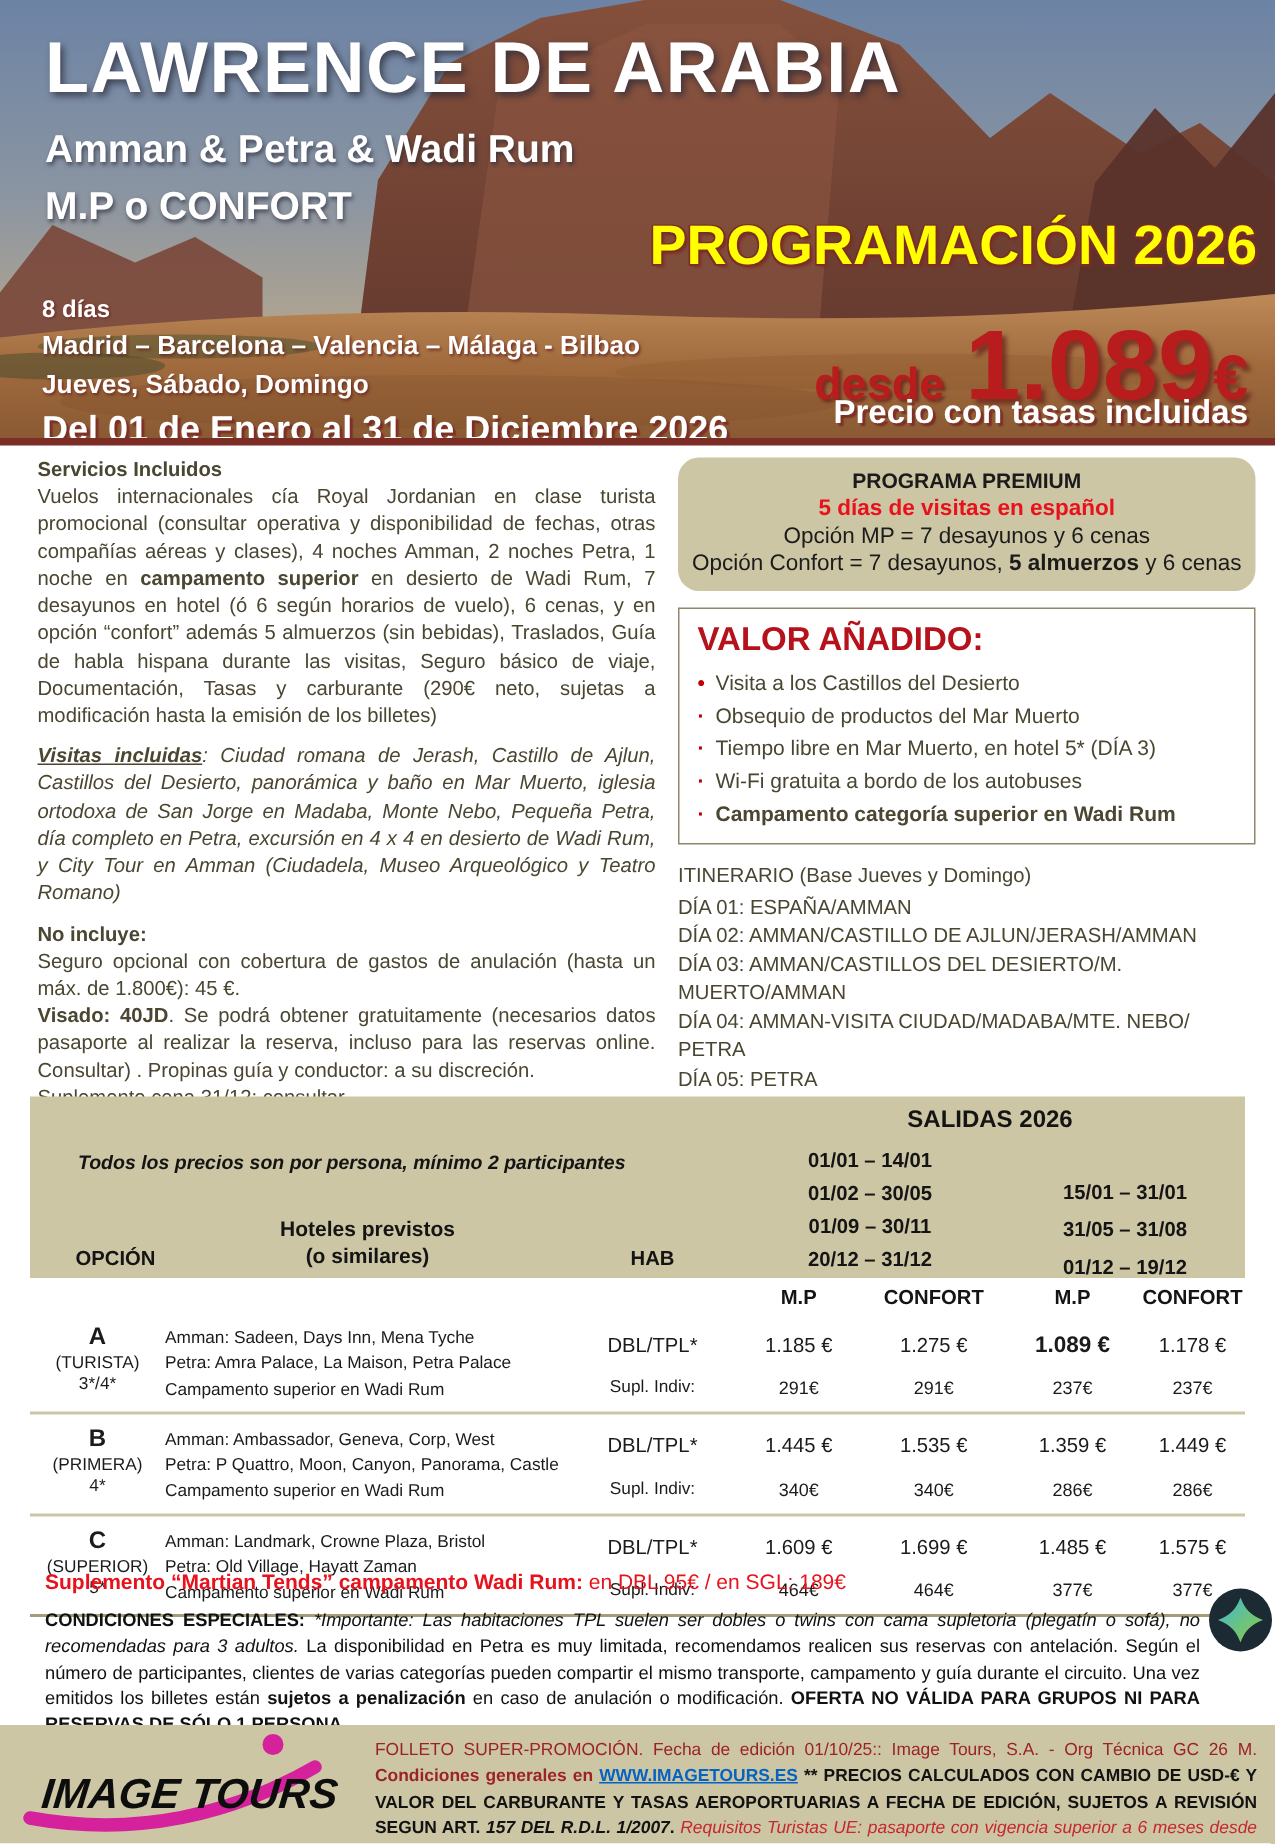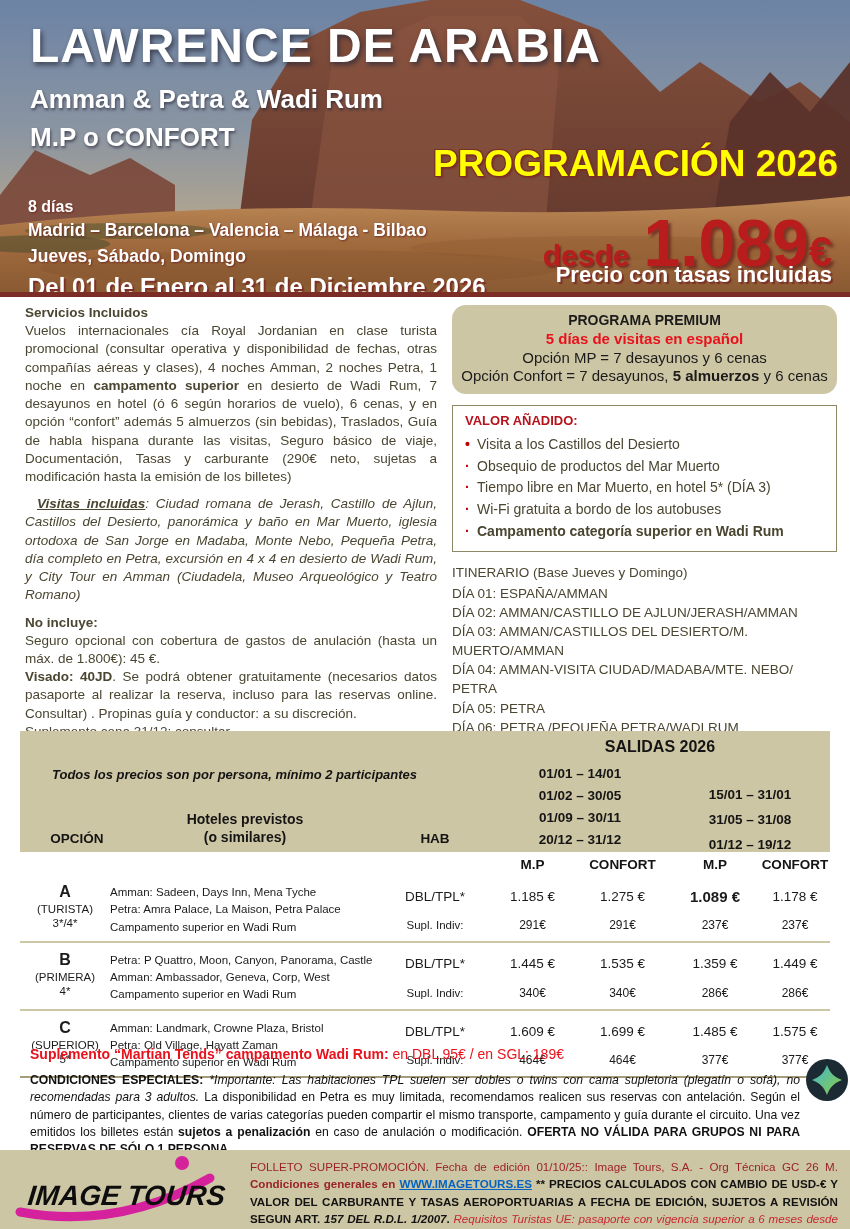--- a/index.html
+++ b/index.html
@@ -21,30 +21,30 @@
   .hero-range{font-size:24px;font-weight:bold;text-shadow:2px 2px 1px rgba(123,45,38,.95);}
   .hero-price{position:absolute;right:18px;top:210px;display:flex;align-items:baseline;gap:14px;color:#b91c1c;}
   .hero-desde{font-size:30px;font-weight:bold;text-shadow:2px 2px 2px rgba(110,40,30,.85);}
   .hero-amount{font-size:66px;font-weight:bold;line-height:1;text-shadow:3px 3px 3px rgba(110,40,30,.8);}
   .hero-euro{font-size:42px;font-weight:bold;}
   .hero-pnote{position:absolute;right:18px;top:262px;font-size:22px;font-weight:bold;color:#fff;text-shadow:2px 2px 1px rgba(123,45,38,.95);}
   .left-col{position:absolute;left:25px;top:304px;width:412px;font-size:13.5px;line-height:1.35;color:#4a4631;text-align:justify;}
   .left-col p{margin:0 0 9px 0;}
   .sec-title{font-weight:bold;}
   .visitas{font-style:italic;}
-  .visitas .lead{font-weight:bold;text-decoration:underline;margin-left:12px;}
+  .visitas .lead{font-weight:bold;text-decoration:underline;}
   .left-col .tight{margin-bottom:0;}
 
   .right-col{position:absolute;left:452px;top:305px;width:385px;}
   .premium-box{background:#cdc6a4;border-radius:14px;padding:7px 8px 9px 8px;text-align:center;color:#1b1b1b;}
   .premium-title{font-size:14px;font-weight:bold;}
   .premium-hl{font-size:15px;font-weight:bold;color:#e8111c;margin:2px 0;}
   .premium-line{font-size:15px;margin:1px 0;}
   .valor-box{margin-top:11px;background:#fff;border:1px solid #8f8866;padding:7px 12px 9px 12px;}
-  .valor-title{font-size:13px;font-weight:bold;color:#b5121b;margin-bottom:6px;}
+  .valor-title{font-size:22px;font-weight:bold;color:#b5121b;margin-bottom:6px;}
   .v-item{font-size:14px;color:#4a4631;line-height:1.55;display:flex;}
   .v-bullet{color:#c00000;width:12px;flex:none;font-weight:bold;}
   .v-item .b-strong{font-weight:bold;}
   .itinerary{margin-top:11px;color:#4a4631;font-size:13.5px;line-height:1.42;}
   .itin-title{margin-bottom:1px;}
   .itin-foot{font-size:12px;font-style:italic;font-weight:bold;color:#3f3c2a;margin-top:2px;}
 
   
   .t-wrap{position:absolute;left:20px;top:731px;width:810px;}
   .t-head{position:relative;height:121px;background:#cdc6a4;color:#141414;}
@@ -264,22 +264,22 @@
         </div>
     </div>
 
     <div class="t-grid t-row">
       <div class="c-opt">
         <div class="opt-letter">B</div>
         <div class="opt-cat">(PRIMERA)</div>
         <div class="opt-stars">4*</div>
       </div>
       <div class="c-hotels">
+        <div>Amman: Ambassador,  Geneva, Corp, West</div>
         <div>Petra: P Quattro, Moon, Canyon, Panorama, Castle</div>
-        <div>Amman: Ambassador,  Geneva, Corp, West</div>
         <div>Campamento superior en Wadi Rum</div>
       </div>
       <div class="c-hab">
           <div class="l1">DBL/TPL*</div>
           <div class="l2">Supl. Indiv:</div>
         </div>
       <div class="c-price">
           <div class="l1">1.445 €</div>
           <div class="l2">340€</div>
         </div>

